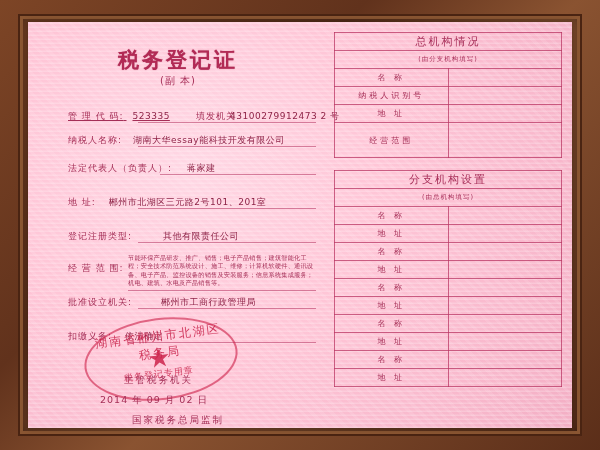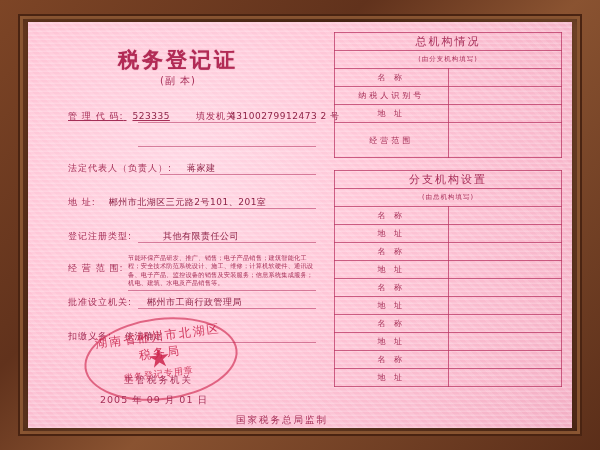--- a/index.html
+++ b/index.html
@@ -84,21 +84,21 @@
     transform:rotate(-7deg);
   }
   .stamp-text-bottom{
     position:absolute;left:16px;top:58px;width:118px;text-align:center;
     font-size:9px;color:rgba(200,30,72,.85);letter-spacing:1px;
     transform:rotate(-7deg);
   }
 
   .sign-label{position:absolute;left:96px;top:352px;font-size:9.5px;color:#a52f57;letter-spacing:2px;}
   .date-line{position:absolute;left:72px;top:372px;font-size:9.5px;color:#a52f57;letter-spacing:1px;}
-  .issuer{position:absolute;left:0;top:392px;width:300px;text-align:right;font-size:9.5px;color:#a52f57;letter-spacing:2px;}
+  .issuer{position:absolute;left:0;top:392px;width:300px;text-align:center;font-size:9.5px;color:#a52f57;letter-spacing:2px;}
 
   table.grid{
     border-collapse:collapse;width:228px;table-layout:fixed;
     font-size:8px;color:#a52f57;
   }
   table.grid td{
     border:1px solid rgba(185,55,100,.75);
     height:17px;padding:0 3px;
   }
   td.hdr{
@@ -132,20 +132,24 @@
 
       <div class="field" style="left:168px;top:88px;">
         <span class="lbl">填发机关</span>
       </div>
 
       <div class="field" style="left:202px;top:88px;">
         <span class="val">43100279912473 2 号</span>
       </div>
       <div class="rule" style="left:160px;top:100px;width:128px;"></div>
 
+      <div class="field" style="left:40px;top:112px;">
+        <span class="lbl">纳税人名称:</span>
+        <span class="val" style="margin-left:8px;">湖南大华essay能科技开发有限公司</span>
+      </div>
       <div class="rule" style="left:110px;top:124px;width:178px;"></div>
 
       <div class="field" style="left:40px;top:140px;">
         <span class="lbl">法定代表人（负责人）:</span>
         <span class="val" style="margin-left:12px;">蒋家建</span>
       </div>
       <div class="rule" style="left:132px;top:152px;width:156px;"></div>
 
       <div class="field" style="left:40px;top:174px;">
         <span class="lbl">地        址:</span>
@@ -160,39 +164,39 @@
       <div class="rule" style="left:110px;top:220px;width:178px;"></div>
 
       <div class="field" style="left:40px;top:240px;">
         <span class="lbl">经 营 范 围:</span>
       </div>
       <div class="multiline" style="left:100px;top:232px;">节能环保产品研发、推广、销售；电子产品销售；建筑智能化工程；安全技术防范系统设计、施工、维修；计算机软硬件、通讯设备、电子产品、监控设备的销售及安装服务；信息系统集成服务；机电、建筑、水电及产品销售等。</div>
       <div class="rule" style="left:100px;top:268px;width:188px;"></div>
 
       <div class="field" style="left:40px;top:274px;">
         <span class="lbl">批准设立机关:</span>
-        <span class="val" style="margin-left:12px;">郴州市工商行政管理局</span>
+        <span class="val" style="margin-left:26px;">郴州市工商行政管理局</span>
       </div>
       <div class="rule" style="left:110px;top:286px;width:178px;"></div>
 
       <div class="field" style="left:40px;top:308px;">
         <span class="lbl">扣缴义务:</span>
         <span class="val" style="margin-left:10px;">依法确定</span>
       </div>
       <div class="rule" style="left:100px;top:320px;width:188px;"></div>
 
       <div class="stamp-wrap">
         <div class="stamp-oval"></div>
         <div class="stamp-text-top">湖南省郴州市北湖区税务局</div>
         <div class="star">★</div>
         <div class="stamp-text-bottom">税务登记专用章</div>
       </div>
 
       <div class="sign-label">主管税务机关</div>
-      <div class="date-line">2005 年    09 月    01 日</div>
+      <div class="date-line">2014 年    09 月    02 日</div>
       <div class="issuer">国家税务总局监制</div>
     </div>
 
     <div class="right-pane">
       <table class="grid">
         <tbody>
             <tr>
               <td class="hdr" colspan="2">总机构情况</td>
             </tr>
         <tr>

